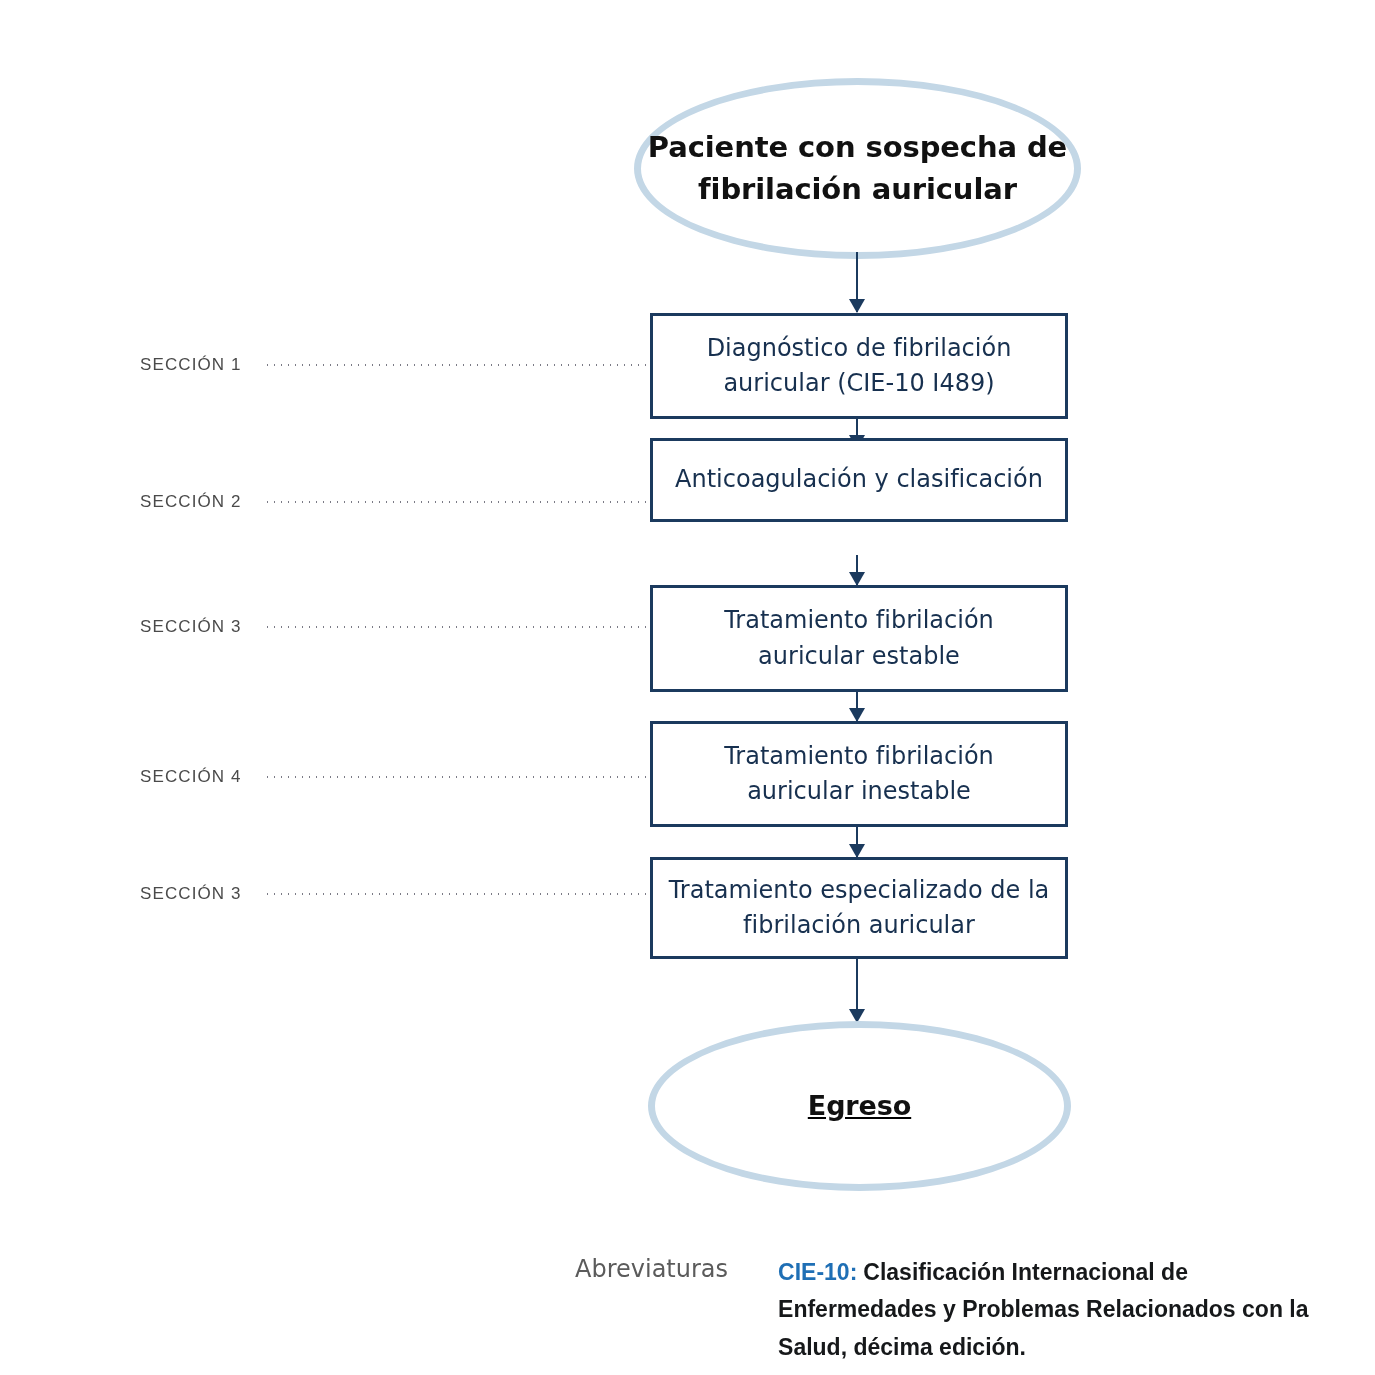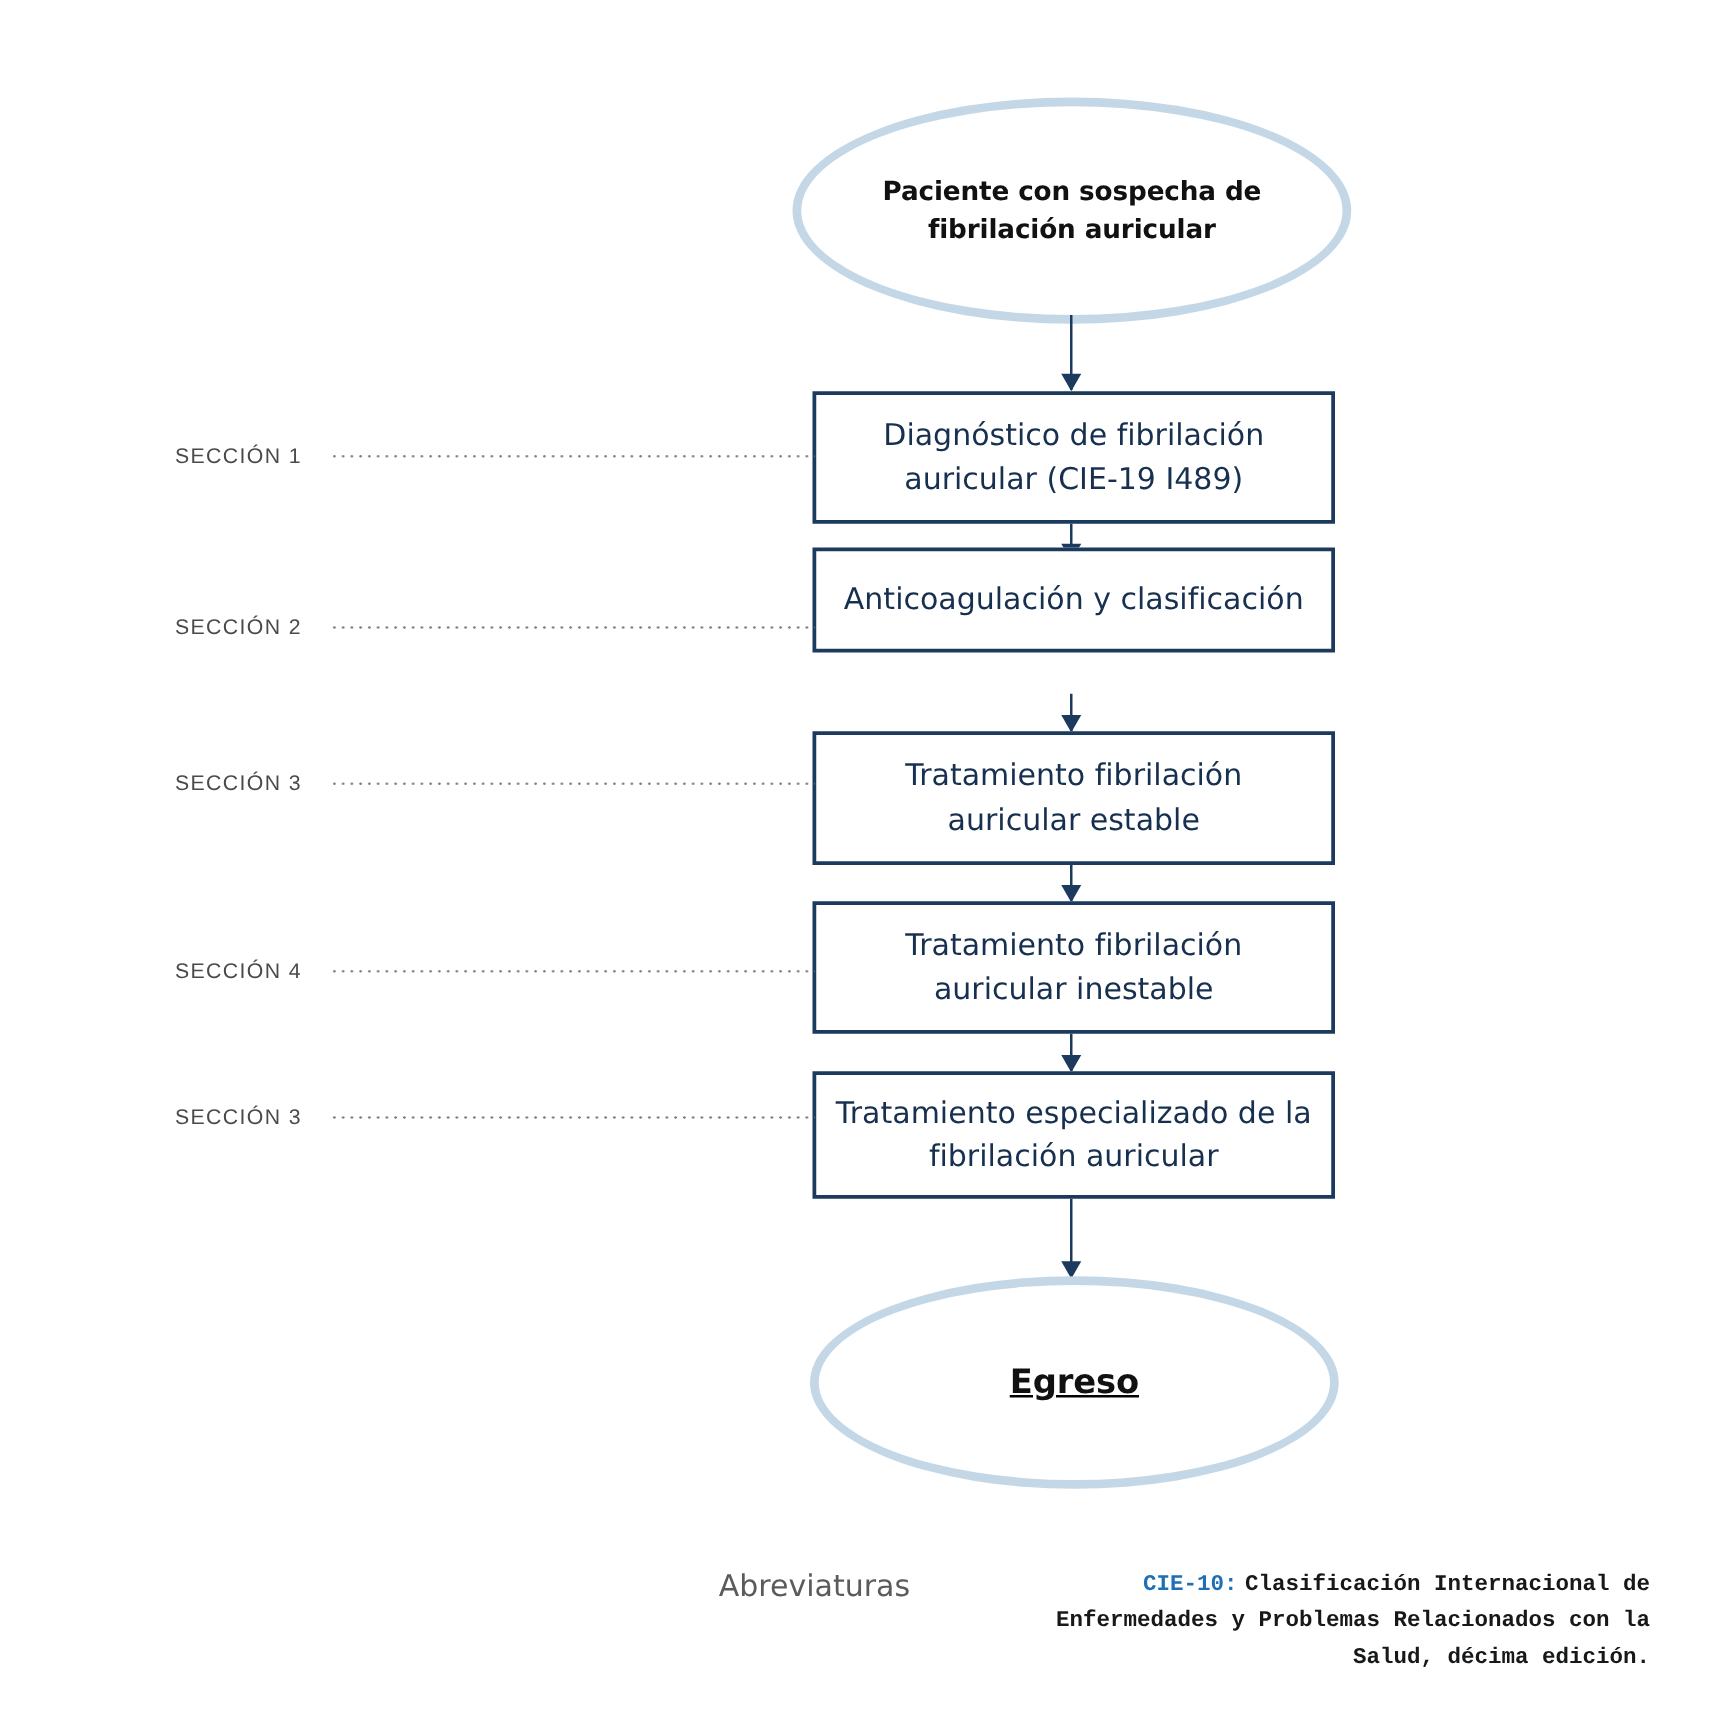--- a/index.html
+++ b/index.html
@@ -30,21 +30,21 @@
     border-radius: 50%;
     background: #ffffff;
     display: flex;
     align-items: center;
     justify-content: center;
     text-align: center;
   }
   .terminal-text {
     font-family: "DejaVu Sans", sans-serif;
     font-weight: 700;
-    font-size: 21px;
+    font-size: 29px;
     line-height: 1.42;
     color: #111111;
     letter-spacing: -0.1px;
     white-space: pre-line;
   }
   #terminal-start {
     left: 634px;
     top: 78px;
     width: 447px;
     height: 181px;
@@ -160,26 +160,25 @@
     font-weight: 400;
     font-size: 24px;
     color: #5b5b5b;
     white-space: nowrap;
     flex: 0 0 auto;
     padding-top: 1px;
   }
   #abbrev-body {
     margin-left: 50px;
     flex: 1 1 auto;
-    font-family: Liberation Mono, monospace;
+    font-family: Liberation Sans, sans-serif;
     font-weight: 700;
-    font-size: 18px;
+    font-size: 23px;
     line-height: 1.62;
     color: #16181a;
-    text-align: right;
   }
   #abbrev-term {
     color: #1f6fb5;
     font-weight: 700;
     margin-right: 6px;
   }
 </style>
 </head>
 <body>
 
@@ -187,21 +186,21 @@
 
   <div class="terminal" id="terminal-start">
     <span class="terminal-text">Paciente con sospecha de
 fibrilación auricular</span>
   </div>
 
   <div class="connector" id="conn-0"></div>
 
   <div class="process-box" id="box-1">
     <span class="process-text">Diagnóstico de fibrilación
-auricular (CIE-19 I489)</span>
+auricular (CIE-10 I489)</span>
   </div>
   <div class="connector" id="conn-1"></div>
 
   <div class="process-box" id="box-2">
     <span class="process-text">Anticoagulación y clasificación</span>
   </div>
   <div class="connector" id="conn-2"></div>
 
   <div class="process-box" id="box-3">
     <span class="process-text">Tratamiento fibrilación

